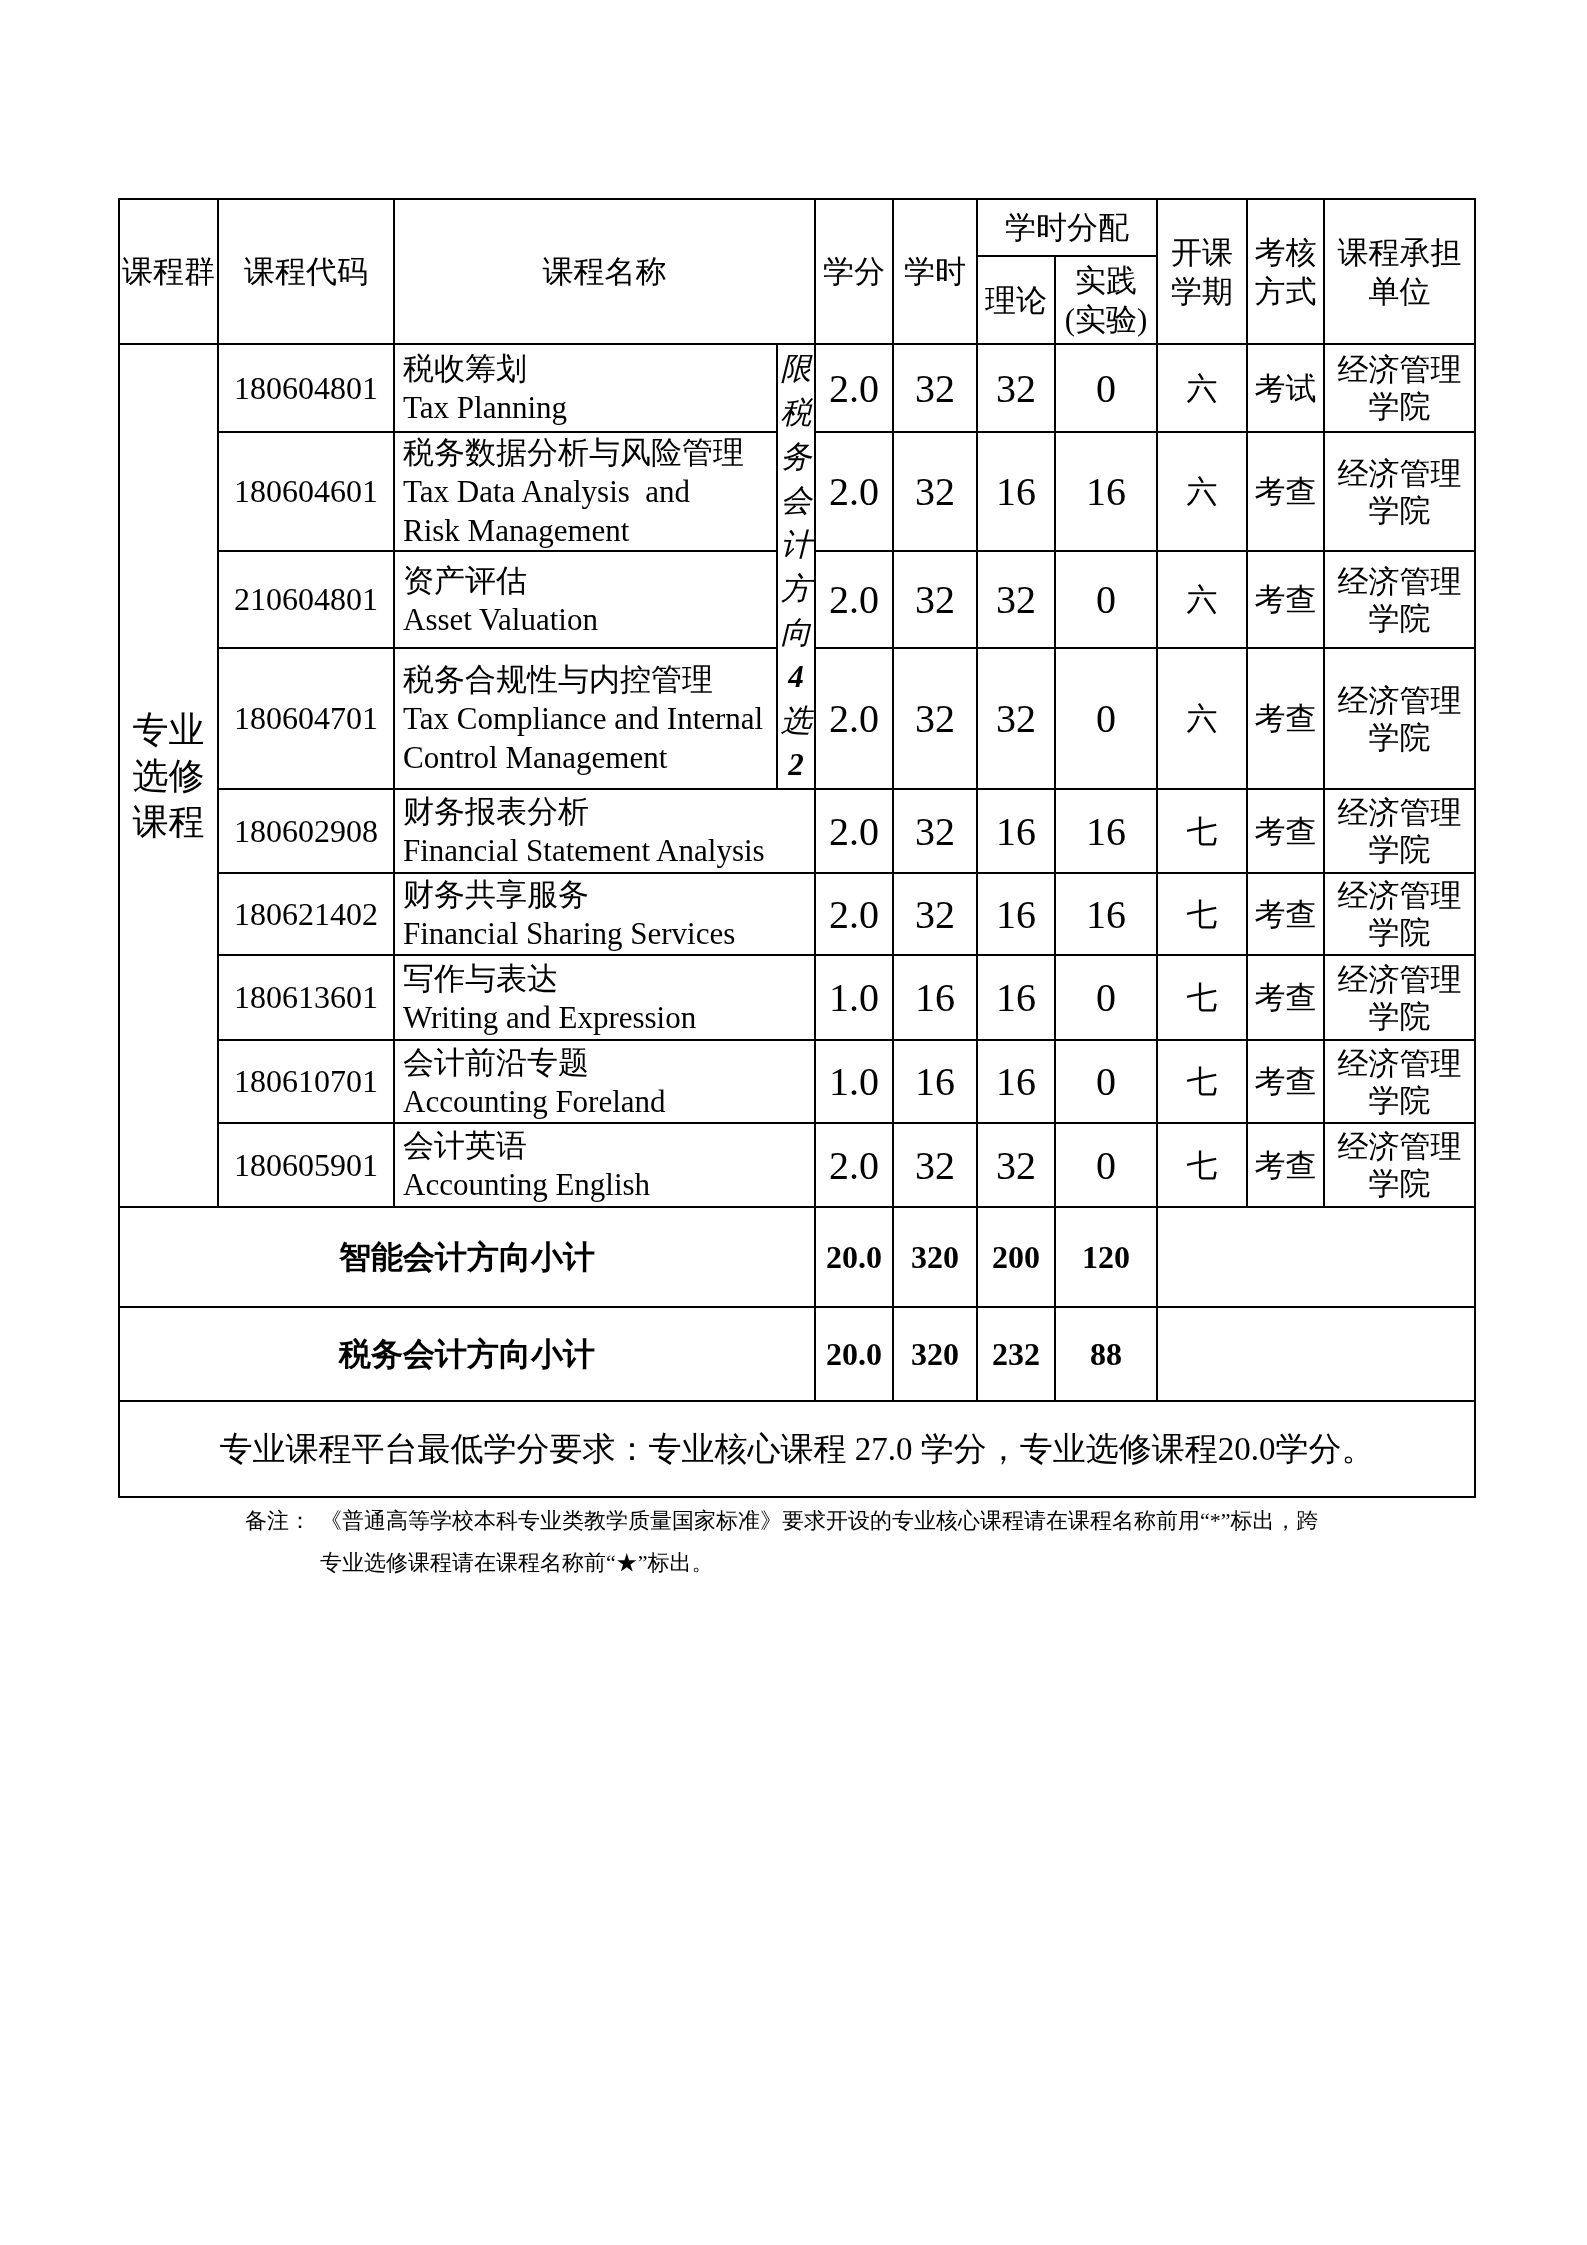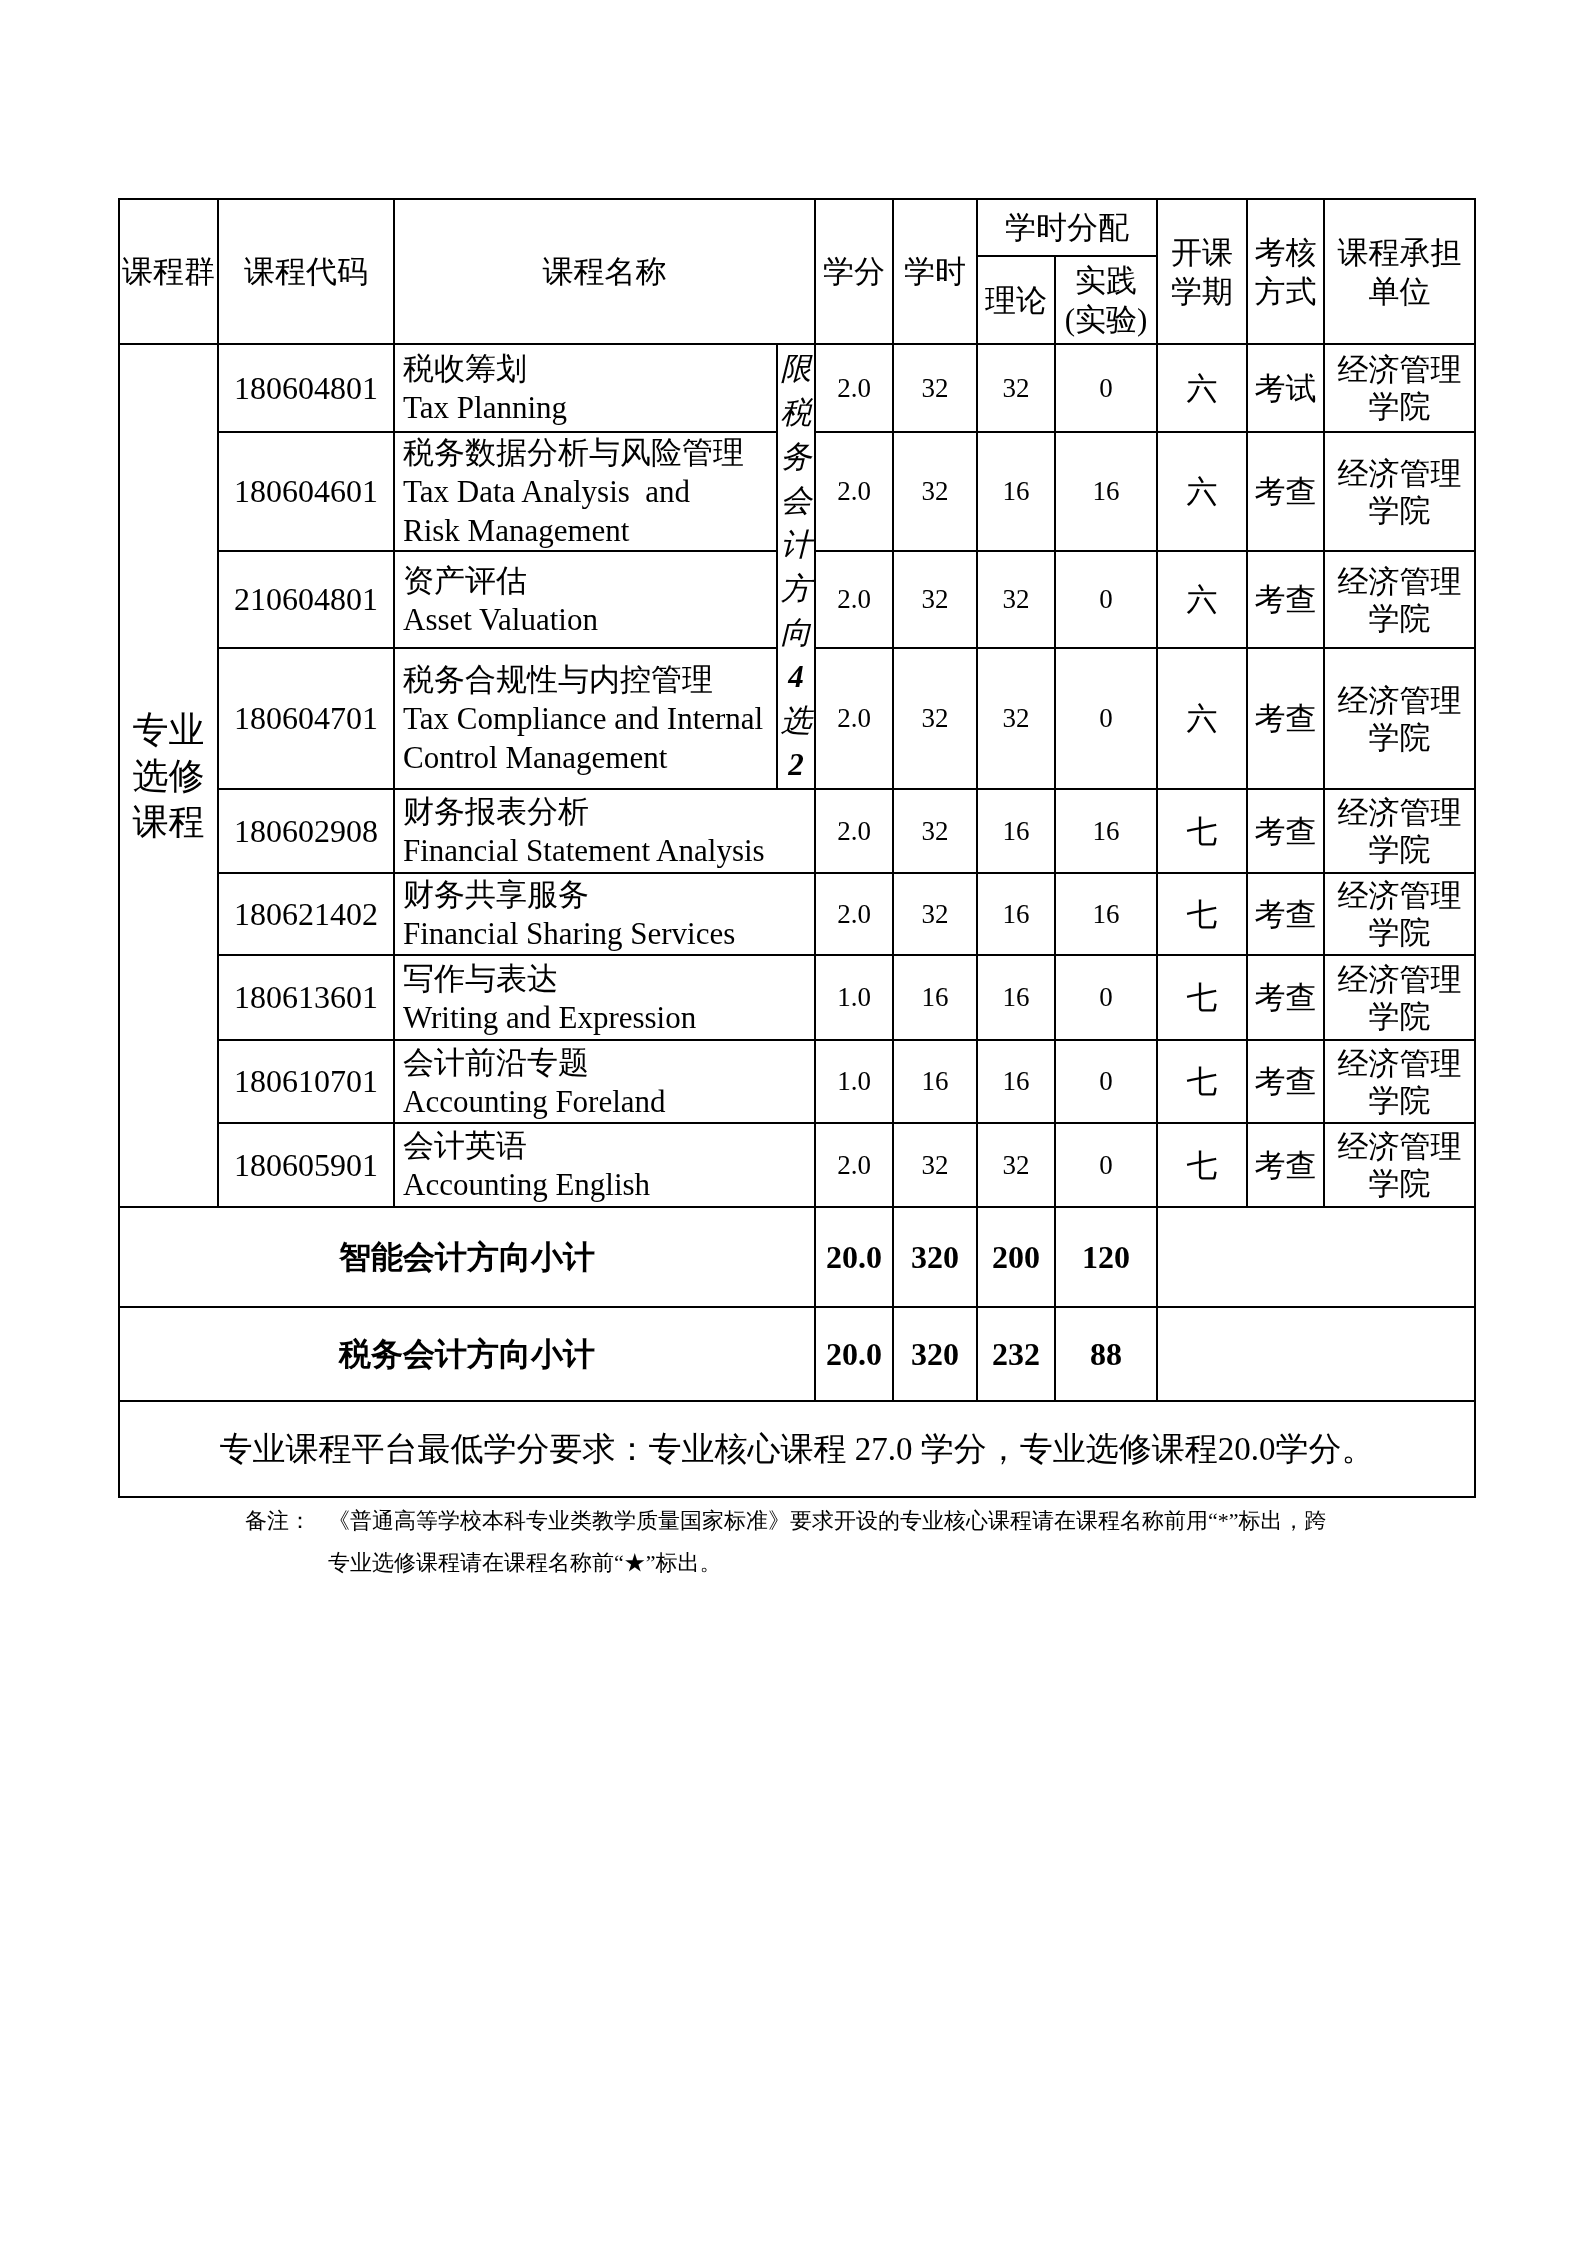--- a/index.html
+++ b/index.html
@@ -39,33 +39,33 @@
     word-break:break-all;
     line-break:anywhere;
     padding:0 2px;
     font-style:italic;
   }
   td.vert b{font-weight:bold;}
   td.group{
     font-size:36px;
     line-height:46px;
   }
-  td.num{font-size:27px;}
+  td.num{font-size:40px;}
   td.unit{line-height:37px;margin-top:44px;}
   tr.subtotal td{font-weight:bold;font-size:32px;}
   td.req{font-size:33px;}
   .note{
     position:absolute;left:245px;top:1500px;
     width:1090px;
     display:flex;
     font-size:22px;
     line-height:42px;
   }
   .note .note-label{width:75px;flex:none;}
-  .note .note-text{width:1005px;margin-left:8px;}
+  .note .note-text{width:1005px;}
 </style>
 </head>
 <body>
 
 <div class="page">
 
   <table class="course-table">
     <colgroup>
       <col style="width:99px">
         <col style="width:176px">

